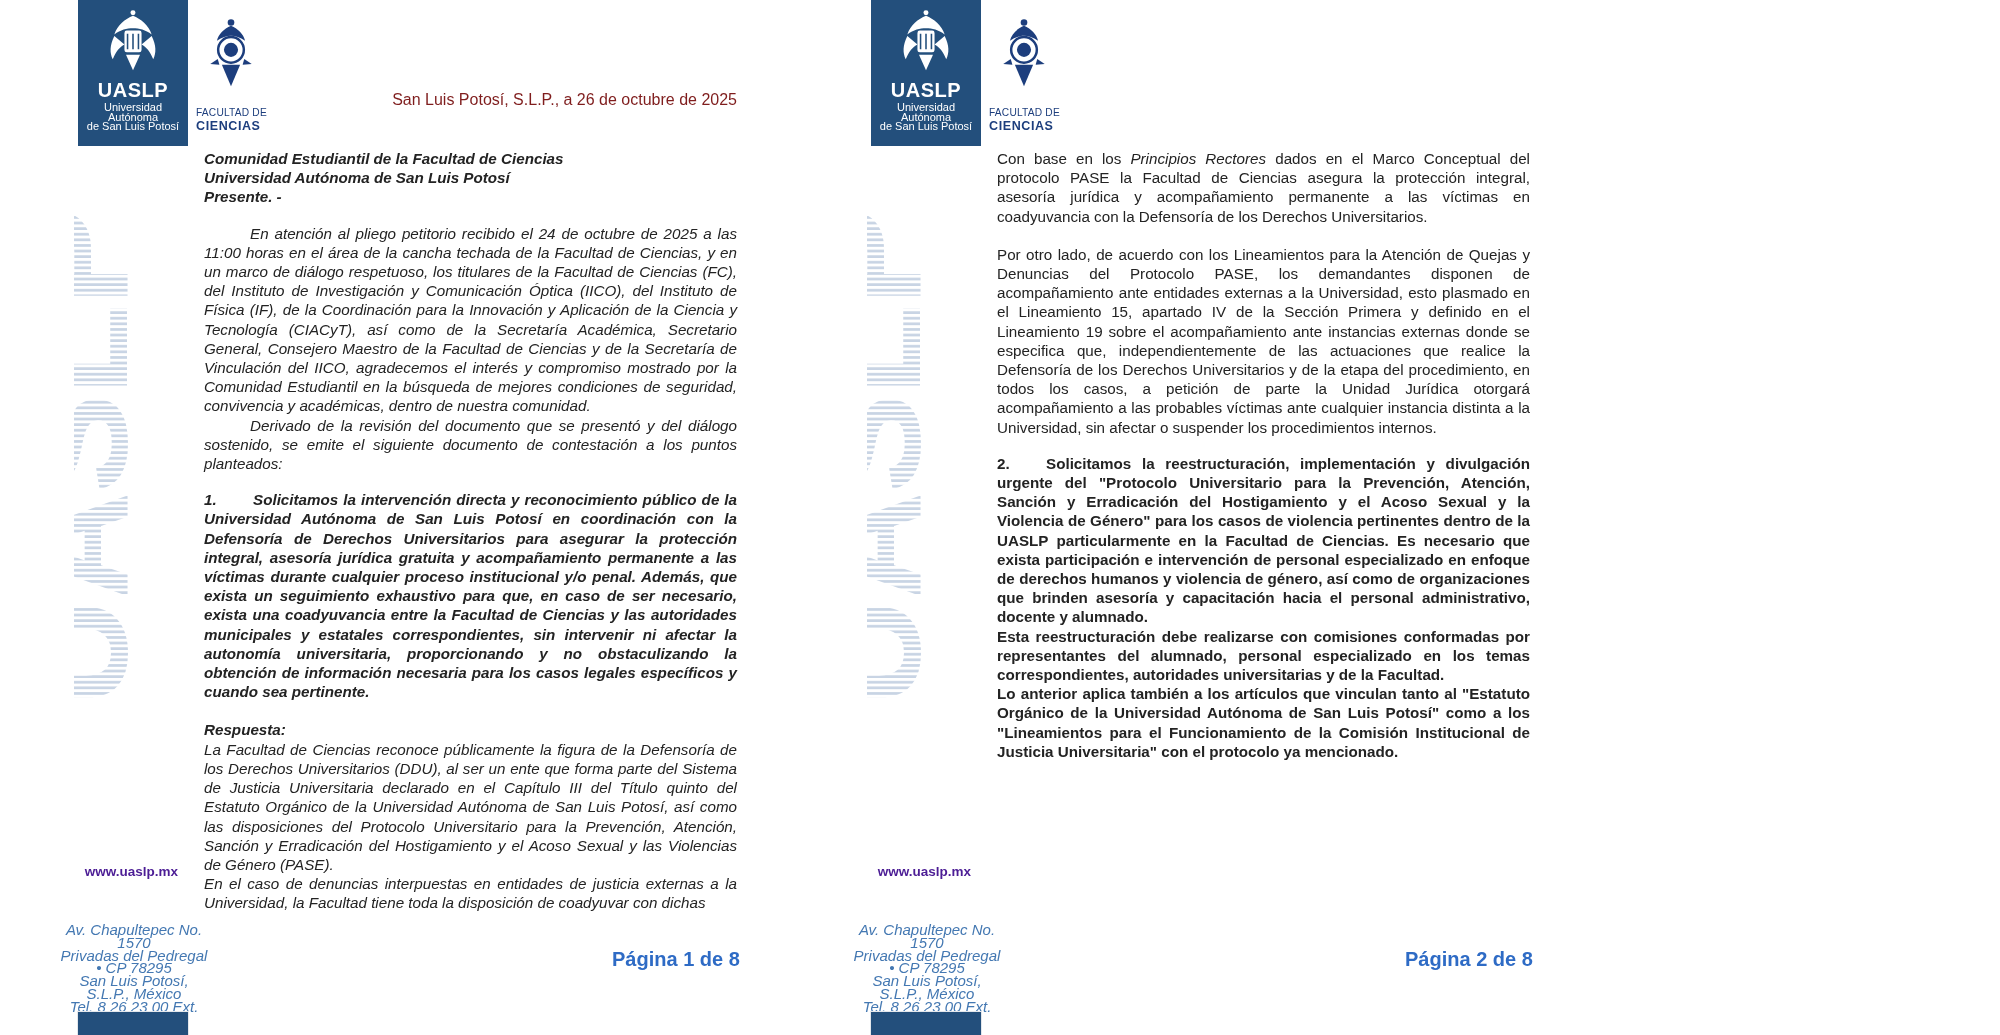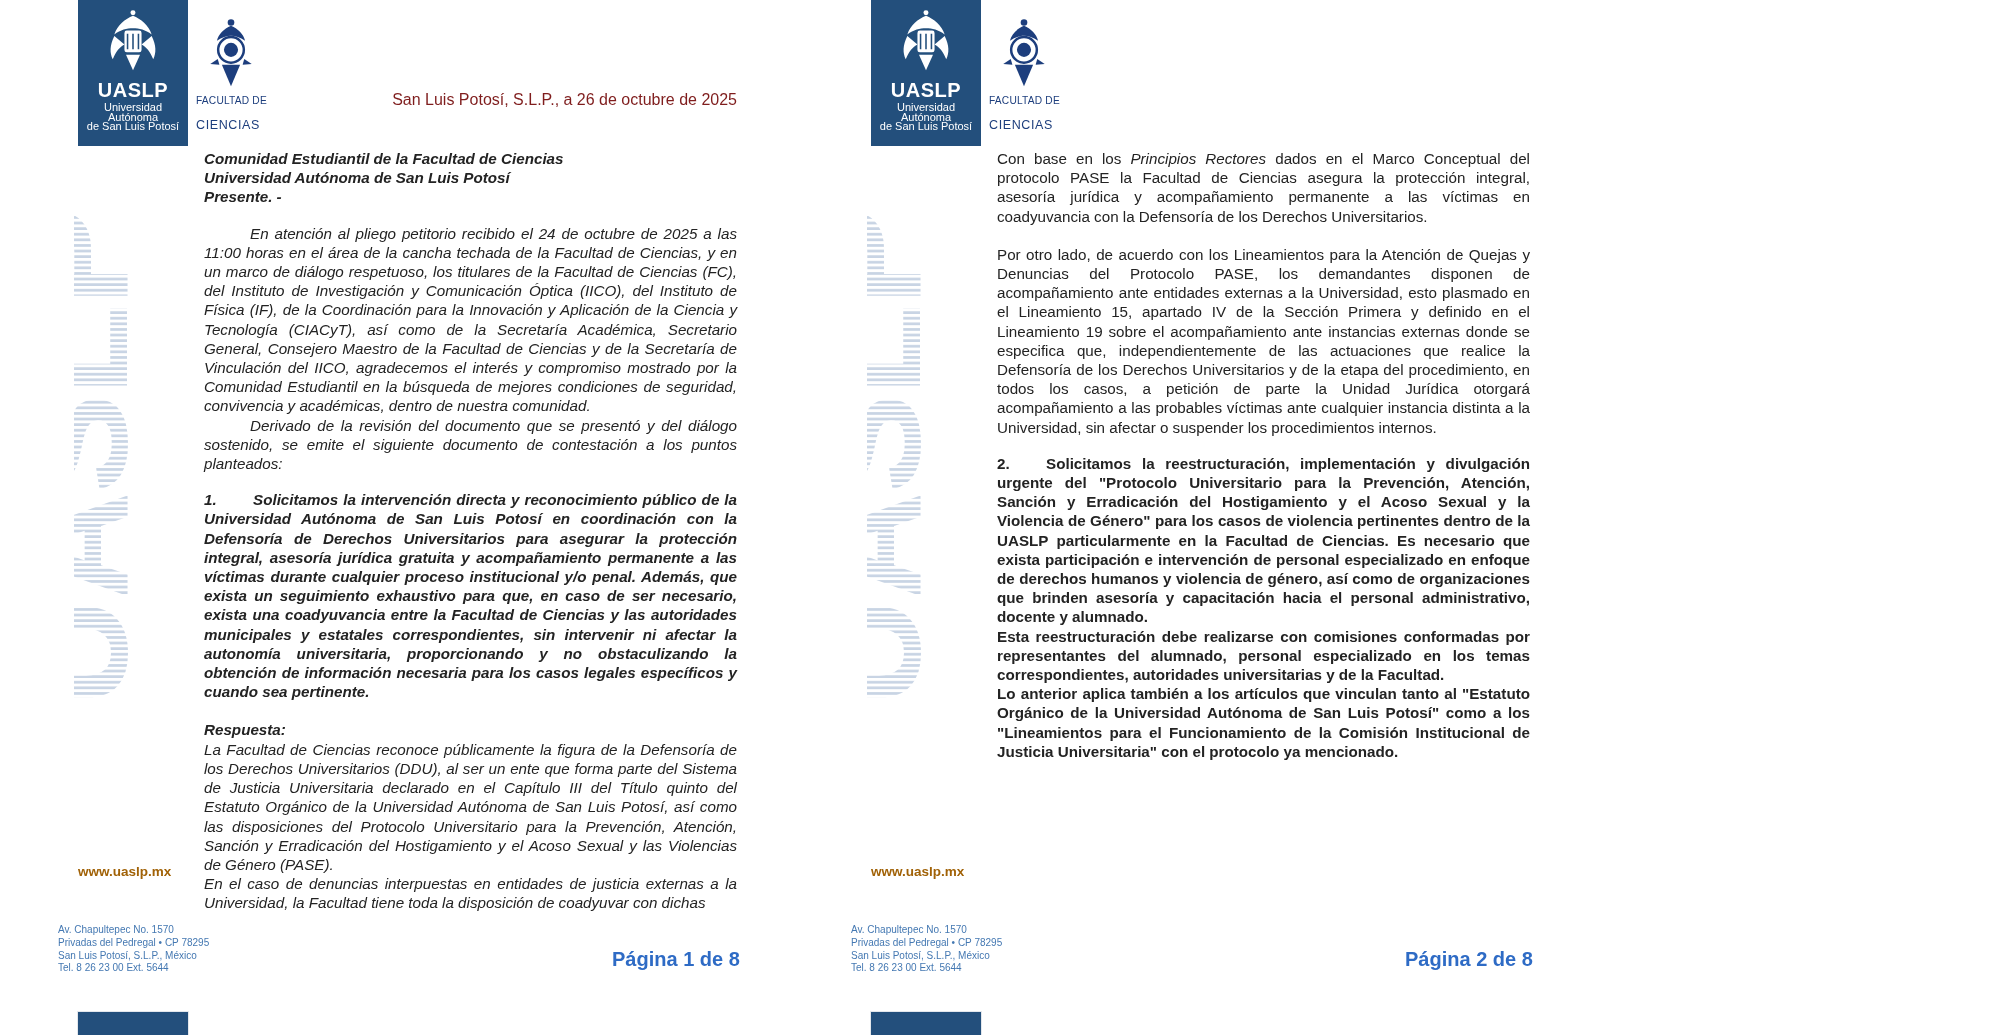--- a/index.html
+++ b/index.html
@@ -12,22 +12,22 @@
   
   .band{position:absolute;left:78px;top:0;width:110px;height:146px;background:#234f7c;
         display:flex;flex-direction:column;align-items:center;}
   .band .crest{margin-top:8px;}
   .band .acr{color:#ffffff;font-weight:bold;font-size:20px;letter-spacing:.5px;line-height:20px;margin-top:2px;}
   .band .uname{color:#ffffff;font-size:11px;line-height:9.5px;text-align:center;margin-top:3px;}
 
   
   .fclogo{position:absolute;left:196px;top:16px;width:100px;}
   .fclogo svg{display:block;margin-left:6px;}
-  .fc1{color:#1d3e7d;font-size:10.2px;letter-spacing:.2px;margin-top:3px;}
-  .fc2{color:#1d3e7d;font-size:12.5px;font-weight:normal;letter-spacing:.6px;margin-top:12px;}
+  .fc1{color:#1d3e7d;font-size:10.2px;letter-spacing:.2px;margin-top:15px;}
+  .fc2{color:#1d3e7d;font-size:12.5px;font-weight:bold;letter-spacing:.6px;margin-top:1px;}
 
   
   .wm{position:absolute;left:74px;top:205px;}
 
   
   .date{position:absolute;left:204px;top:91px;width:533px;text-align:right;
         font-size:16px;color:#7f1d1d;}
 
   
   .textcol{position:absolute;left:204px;width:533px;color:#232323;
@@ -36,24 +36,24 @@
   .textcol p{margin:0;text-align:justify;}
   .rcpt{font-weight:bold;text-align:left !important;}
   .ind{text-indent:46px;}
   .mt{margin-top:17px !important;}
   .mtb{margin-top:19px !important;}
   .bold{font-weight:bold;}
   .num{display:inline-block;width:49px;text-indent:0;}
   .ital{font-style:italic;}
 
   
-  .web{position:absolute;left:78px;top:864px;width:100px;text-align:left;
-       color:#a16207;font-size:13.5px;font-weight:600;}
-  .addr{position:absolute;left:58px;top:924px;width:152px;text-align:left;
-        color:#4478b2;font-size:10px;line-height:12.8px;}
+  .web{position:absolute;left:78px;top:864px;width:100px;text-align:right;
+       color:#4c1d95;font-size:13.5px;font-weight:600;}
+  .addr{position:absolute;left:58px;top:924px;width:152px;text-align:center;
+        color:#4478b2;font-size:15px;line-height:12.8px;font-style:italic;}
   .pagenum{position:absolute;left:612px;top:948px;color:#2e6bc5;
            font-size:20px;font-weight:bold;}
 
   
   .nextband{position:absolute;left:78px;top:1012px;width:110px;height:23px;
             background:#234f7c;box-shadow:0 0 0 1px #e3e7ec;}
 </style>
 </head>
 <body>
 

